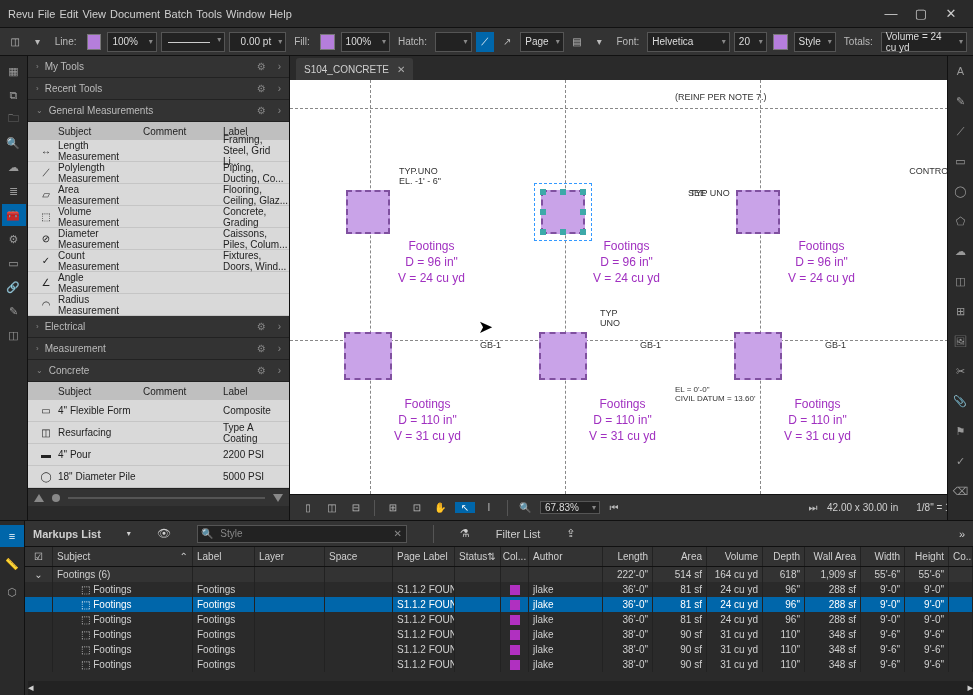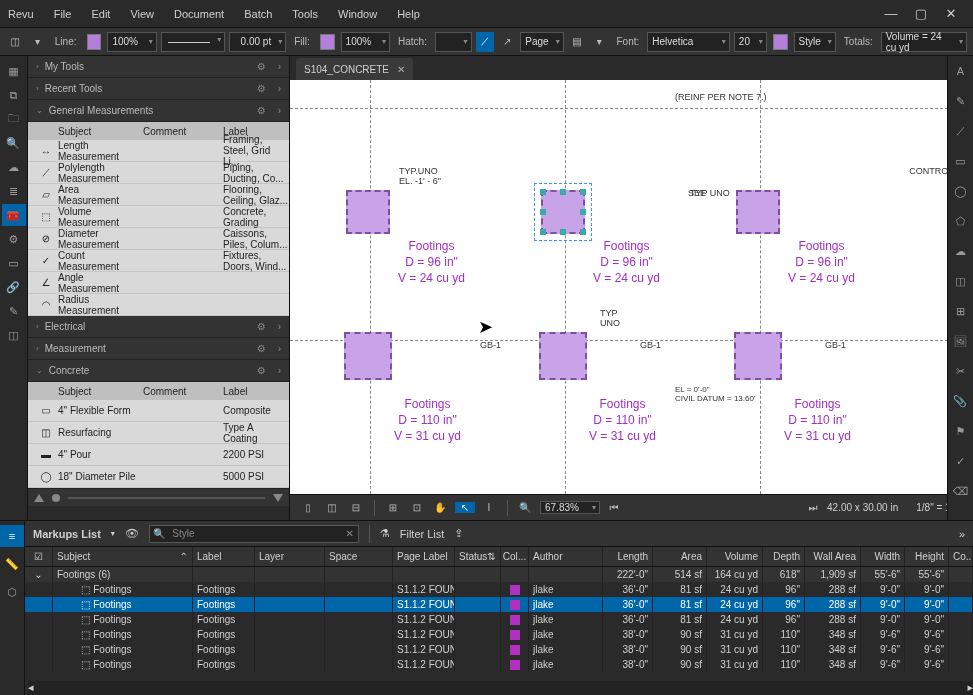--- a/index.html
+++ b/index.html
@@ -1,19 +1,19 @@
 <!DOCTYPE html>
 <html><head>
 <meta charset="utf-8">
 <style>
 * { margin:0; padding:0; box-sizing:border-box; font-family:Helvetica,Arial,sans-serif; }
 body { background:#1a1a1a; color:#d0d0d0; font-size:11px; width:973px; height:695px; overflow:hidden; position:relative; }
 
 
-.menubar { height:28px; background:#2a2a2a; display:flex; align-items:center; padding:0 8px; gap:20px; border-bottom:1px solid #111; }
+.menubar { height:28px; background:#2a2a2a; display:flex; align-items:center; padding:0 8px; gap:4px; border-bottom:1px solid #111; }
 .menubar .spacer { flex:1; }
 .win-btns { display:flex; gap:2px; }
 .win-btn { width:28px; height:20px; display:flex; align-items:center; justify-content:center; color:#ccc; font-size:13px; }
 
 
 .toolbar { height:28px; background:#333; display:flex; align-items:center; padding:0 6px; gap:4px; border-bottom:1px solid #111; font-size:10px; }
 .toolbar > * { height:20px; }
 .tb-label { display:flex; align-items:center; padding:0 4px; color:#bbb; }
 .tb-swatch { width:16px; height:16px; border:1px solid #777; background:#b57edc; margin:0 2px; }
 .tb-select { background:#222; border:1px solid #555; color:#ddd; padding:0 14px 0 4px; font-size:10px; position:relative; display:flex; align-items:center; }
@@ -62,21 +62,21 @@
 
 
 .docfooter { height:26px; background:#333; display:flex; align-items:center; padding:0 8px; gap:4px; border-top:1px solid #111; font-size:10px; }
 .docfooter .sep { width:1px; height:16px; background:#555; margin:0 4px; }
 .docfooter .right { margin-left:auto; display:flex; gap:18px; }
 
 
 .bottom { height:175px; background:#2a2a2a; display:flex; border-top:1px solid #111; }
 .bottom-rail { width:28px; background:#2a2a2a; display:flex; flex-direction:column; align-items:center; padding-top:4px; gap:6px; border-right:1px solid #111; }
 .markup { flex:1; display:flex; flex-direction:column; }
-.markup-bar { height:26px; background:#333; display:flex; align-items:center; padding:0 8px; gap:10px; border-bottom:1px solid #111; }
+.markup-bar { height:26px; background:#333; display:flex; align-items:center; padding:0 8px; gap:26px; border-bottom:1px solid #111; }
 .markup-bar .title { font-weight:bold; }
 .markup-bar .chev { font-size:8px; }
 .search-box { flex:0 0 210px; height:18px; background:#222; border:1px solid #555; display:flex; align-items:center; padding:0 4px; gap:6px; font-size:10px; color:#888; position:relative; }
 .search-box .x { position:absolute; right:4px; }
 .btn-pipe { width:1px; height:18px; background:#555; }
 .table-head { height:20px; background:#333; display:flex; font-size:10px; border-bottom:1px solid #111; }
 .table-head > div, .table-row > div { border-right:1px solid #222; padding:0 4px; display:flex; align-items:center; overflow:hidden; white-space:nowrap; }
 .table-body { flex:1; overflow:hidden; }
 .table-row { height:15px; display:flex; font-size:10px; background:#2a2a2a; }
 .table-row.group { background:#333; font-weight:500; }

